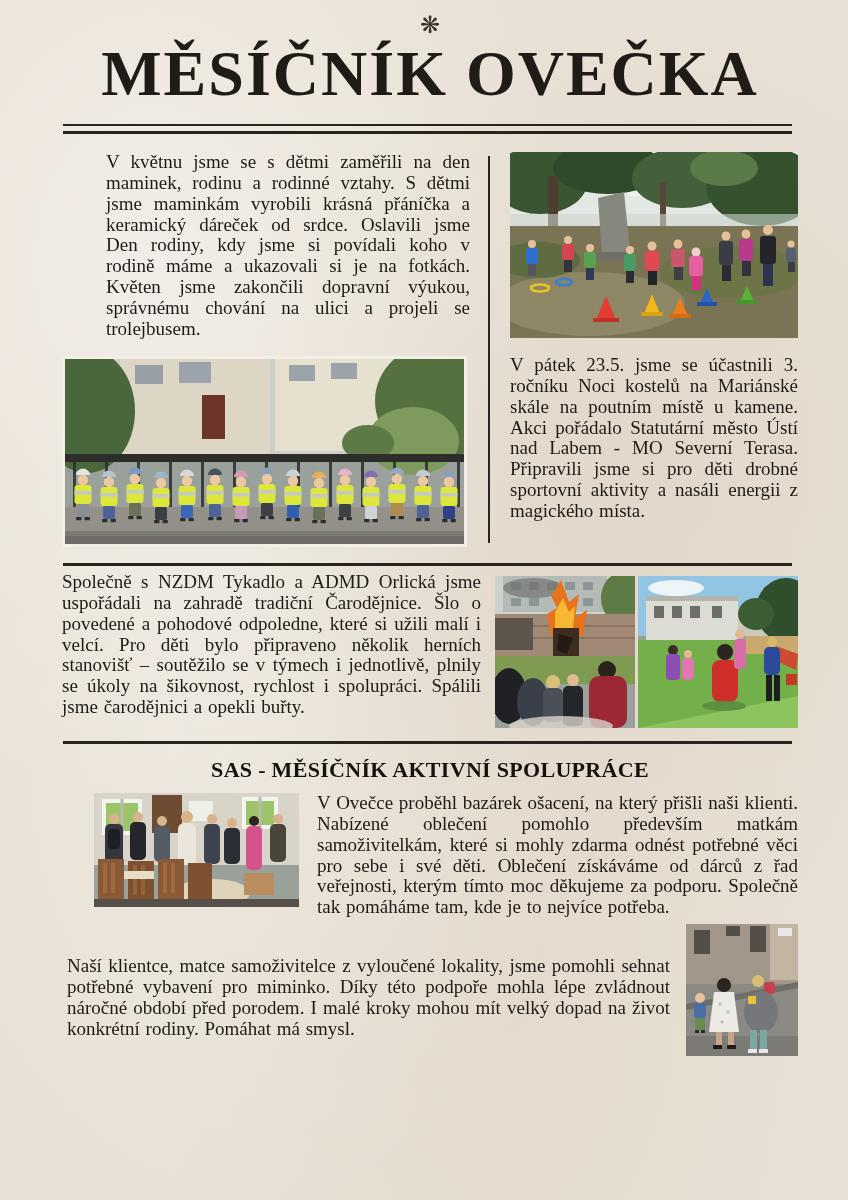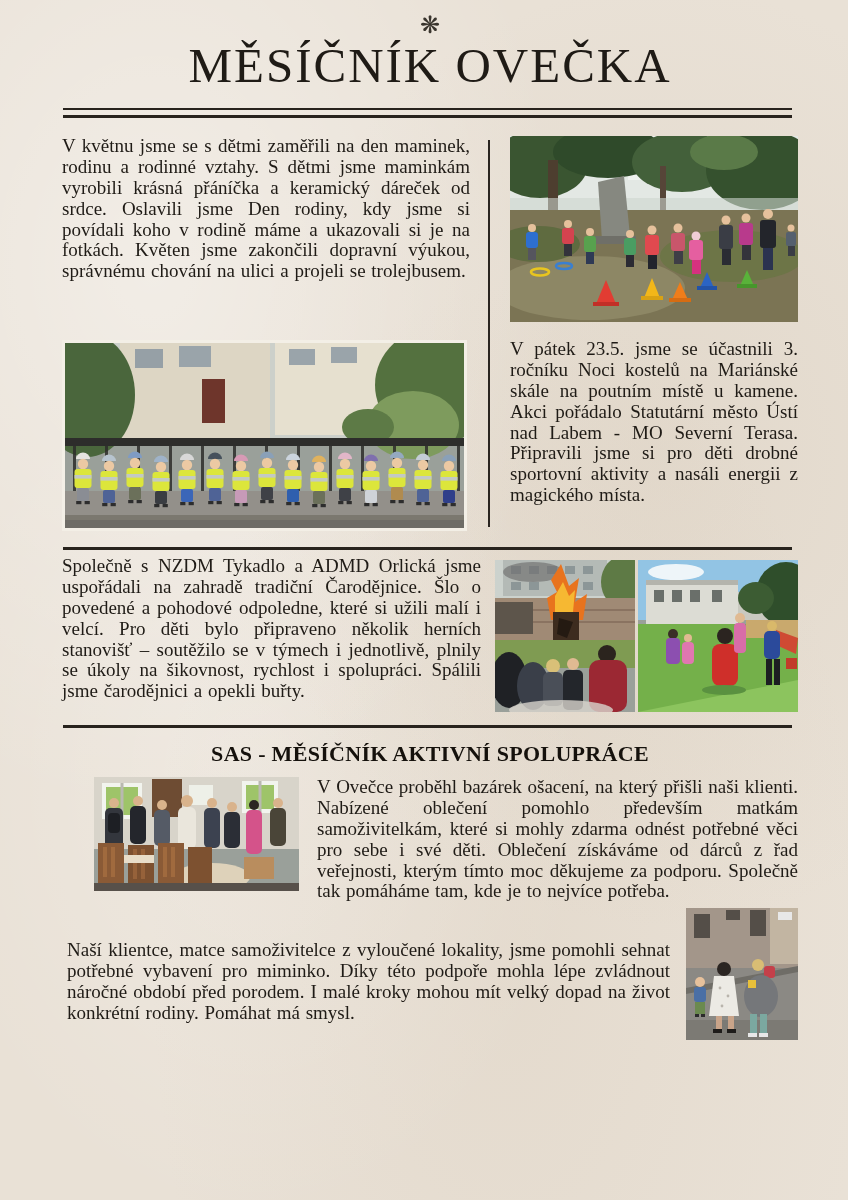--- a/index.html
+++ b/index.html
@@ -11,34 +11,34 @@
       radial-gradient(ellipse at 78% 38%, rgba(198,182,160,.20), transparent 45%),
       radial-gradient(ellipse at 60% 80%, rgba(205,188,166,.18), transparent 50%),
       radial-gradient(ellipse at 30% 65%, rgba(255,255,255,.25), transparent 40%),
       #e9e1d6;
   }
   .content{margin:0 50px 0 62px;width:736px;}
   
   .masthead{text-align:center;padding-top:12px;}
   .snowflake{font-family:"DejaVu Sans", sans-serif;font-size:24px;line-height:26px;color:#3a352e;}
   .date{font-size:24px;line-height:28px;letter-spacing:.5px;}
-  .title{font-size:49px;line-height:1.06;font-weight:400;letter-spacing:2px;margin:2px 0 0;white-space:nowrap;}
+  .title{font-size:64px;line-height:1.06;font-weight:700;letter-spacing:2px;margin:2px 0 0;white-space:nowrap;}
   .double-rule{height:5px;border-top:2px solid #28231d;border-bottom:3px solid #28231d;margin:16px 6px 0 1px;}
   .rule{border:0;border-top:3px solid #28231d;margin:8px 6px 6px 1px;}
   .rule2{border:0;border-top:3px solid #28231d;margin:13px 6px 0 1px;}
   
   h2{font-size:22px;margin:0 0 9px;letter-spacing:.3px;color:#15110c;}
   .sas-head{text-align:center;margin:13px 0 10px;}
   p.body{font-size:19px;line-height:1.1;text-align:justify;margin:0;word-spacing:1px;}
   
   .cols{display:flex;margin-top:18px;}
   .col-left{width:408px;}
   .vrule{width:2px;background:#2a2520;margin:4px 20px 12px 18px;}
   .col-right{width:288px;}
-  .col-left p.body{min-height:192px;}
+  .col-left p.body{min-height:192px;margin-left:44px;}
   .col-right p.body{min-height:200px;}
   
   .ph{overflow:hidden;background:#9aa09a;}
   .ph svg{display:block;width:100%;height:100%;}
   .ph-park{width:288px;height:186px;margin-bottom:17px;}
   .ph-kids{width:399px;height:185px;border:3px solid #f3efe6;margin-top:12px;}
   .ph-fire{width:140px;height:152px;}
   .ph-garden{width:160px;height:152px;}
   .carod .row{display:flex;}
   .carod .ctext{flex:1;margin-right:14px;min-height:156px;}

